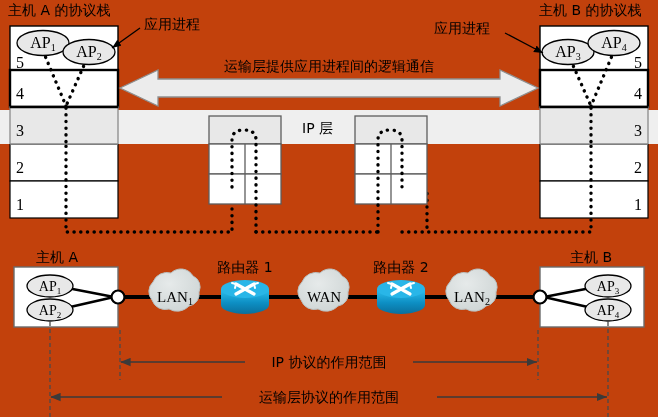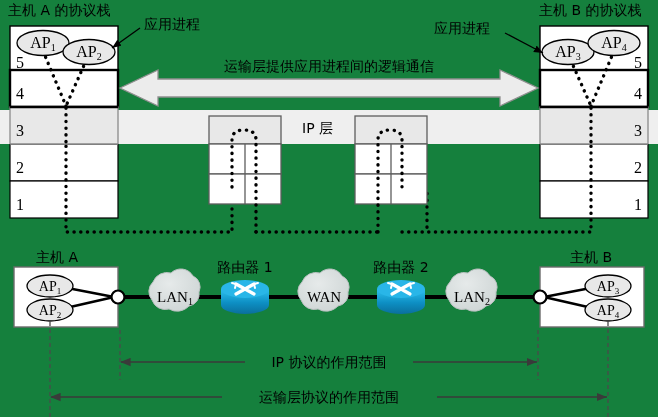--- a/index.html
+++ b/index.html
@@ -8,21 +8,21 @@
     padding: 0;
     background: #ffffff;
   }
   body {
     font-family: "Liberation Serif", "DejaVu Serif", serif;
   }
   #canvas {
     position: relative;
     width: 658px;
     height: 417px;
-    background: #15803d;
+    background: #c2410c;
     overflow: hidden;
   }
   #canvas svg {
     position: absolute;
     left: 0;
     top: 0;
   }
   .cn {
     font-family: "DejaVu Sans", "Liberation Sans", sans-serif;
   }

